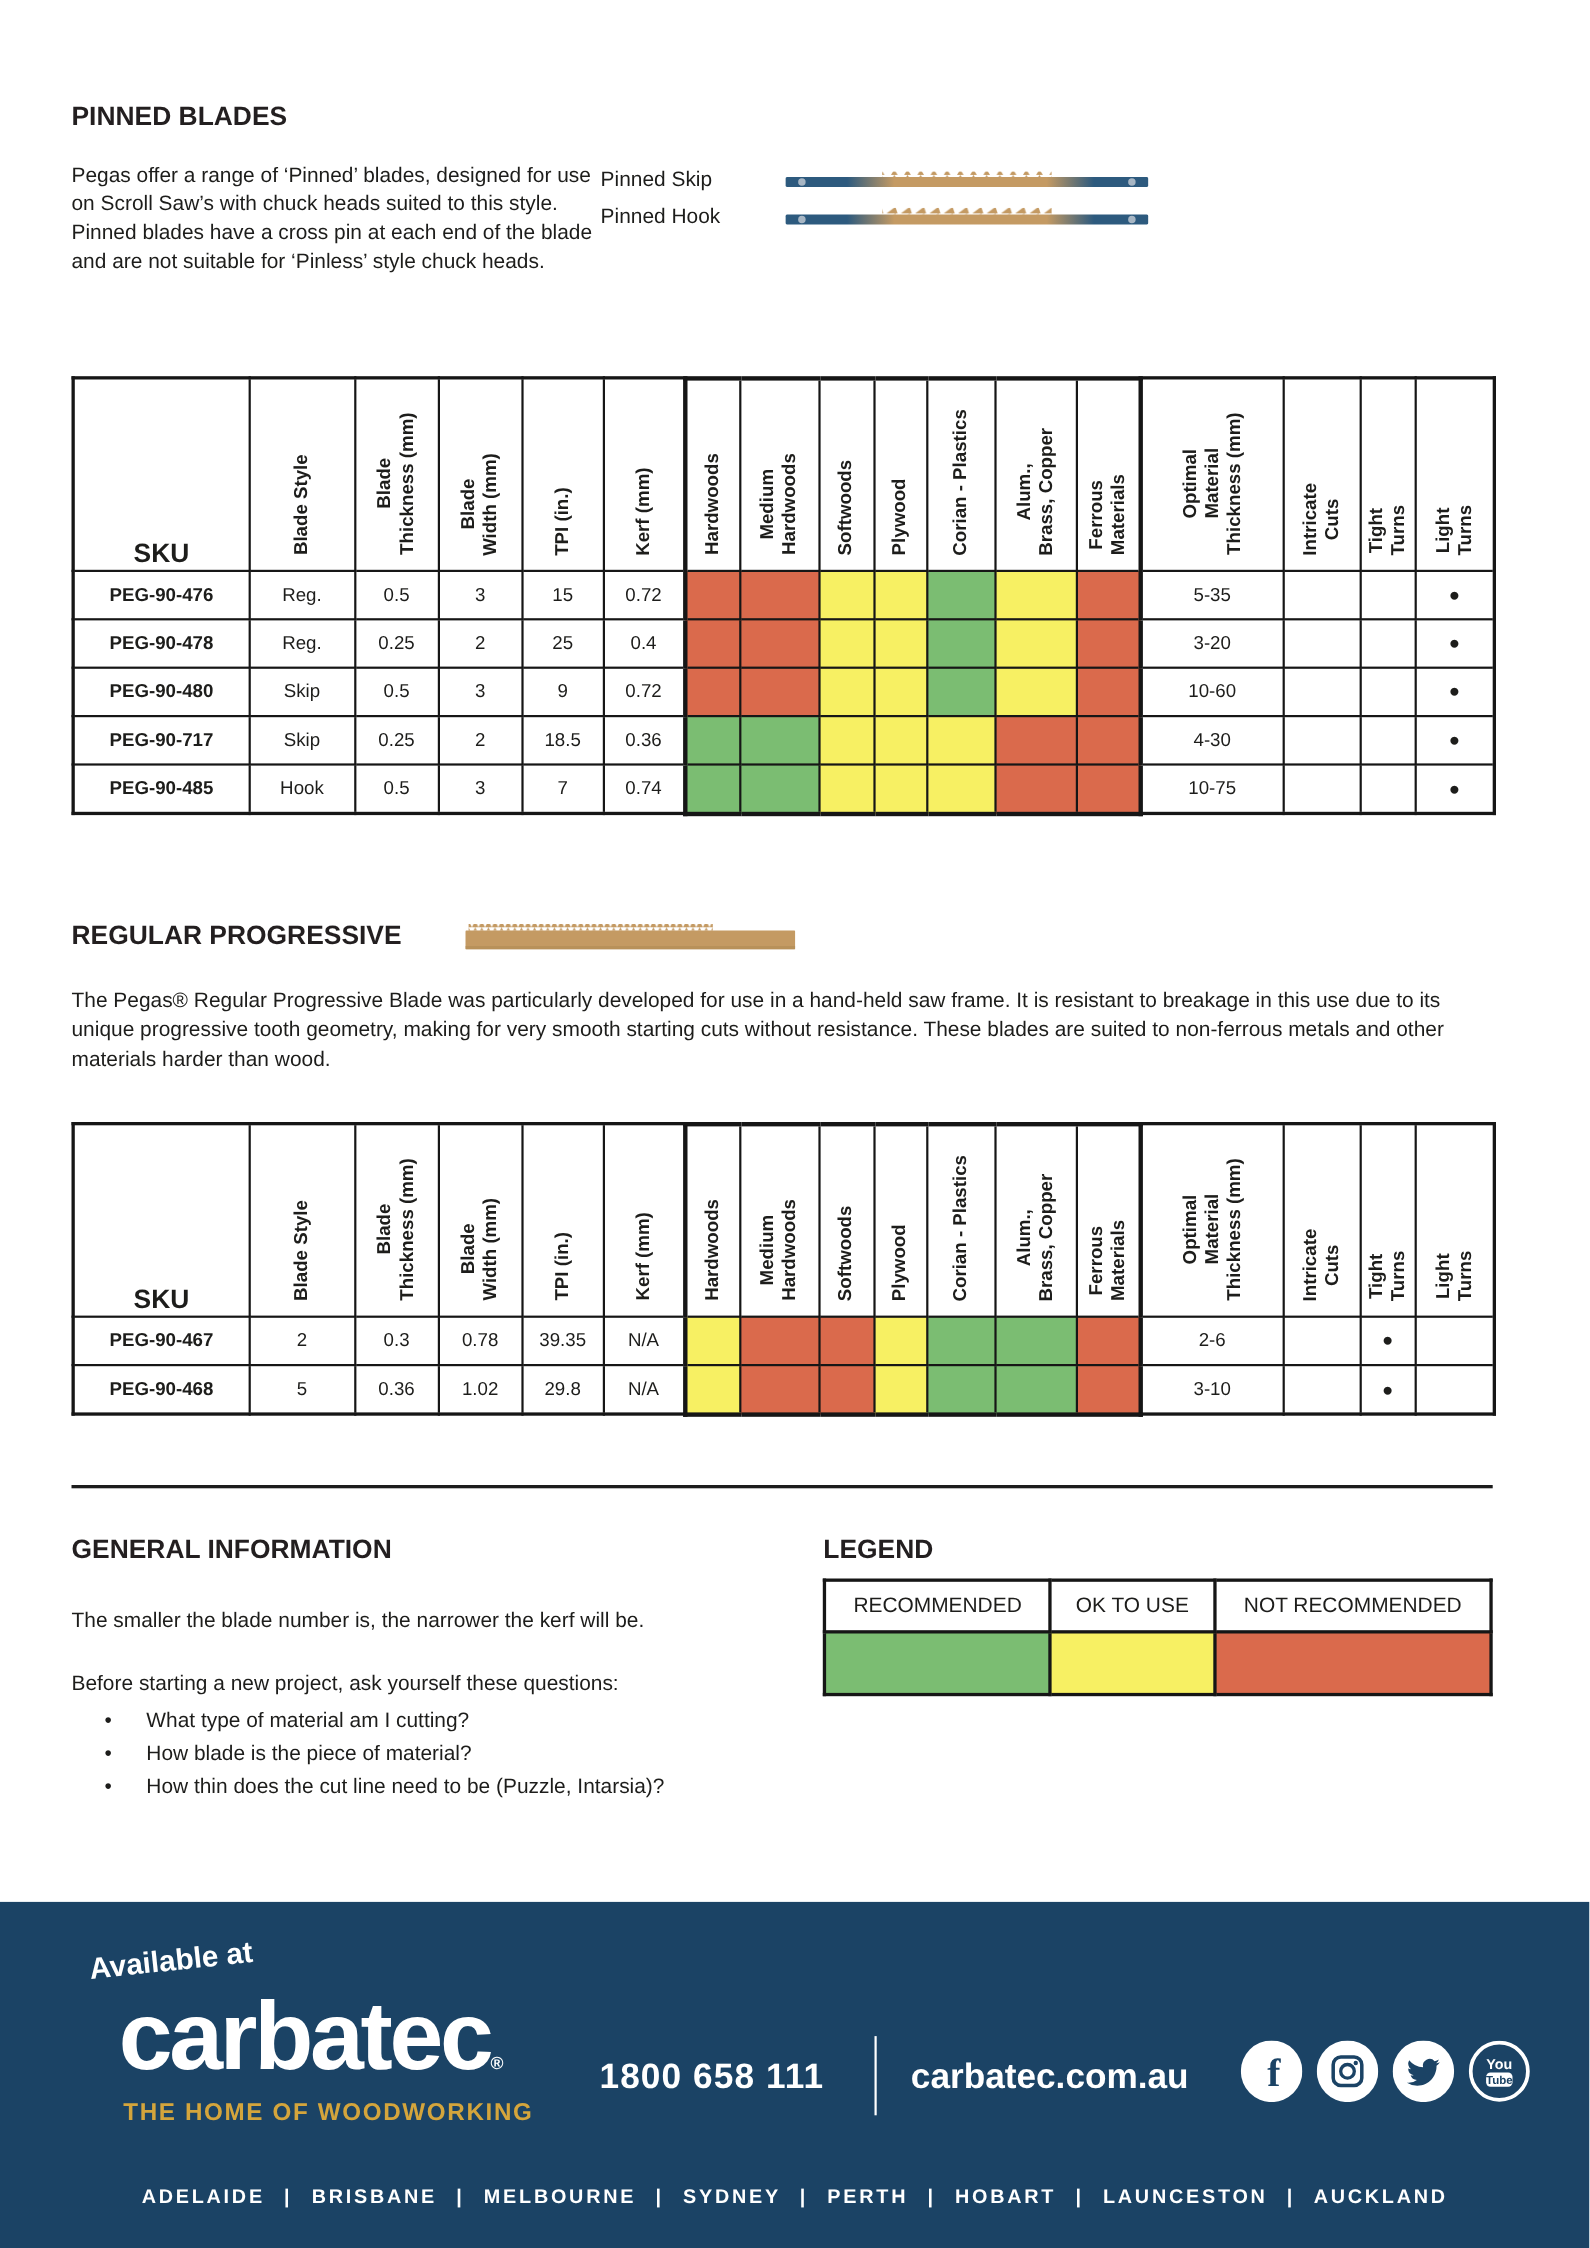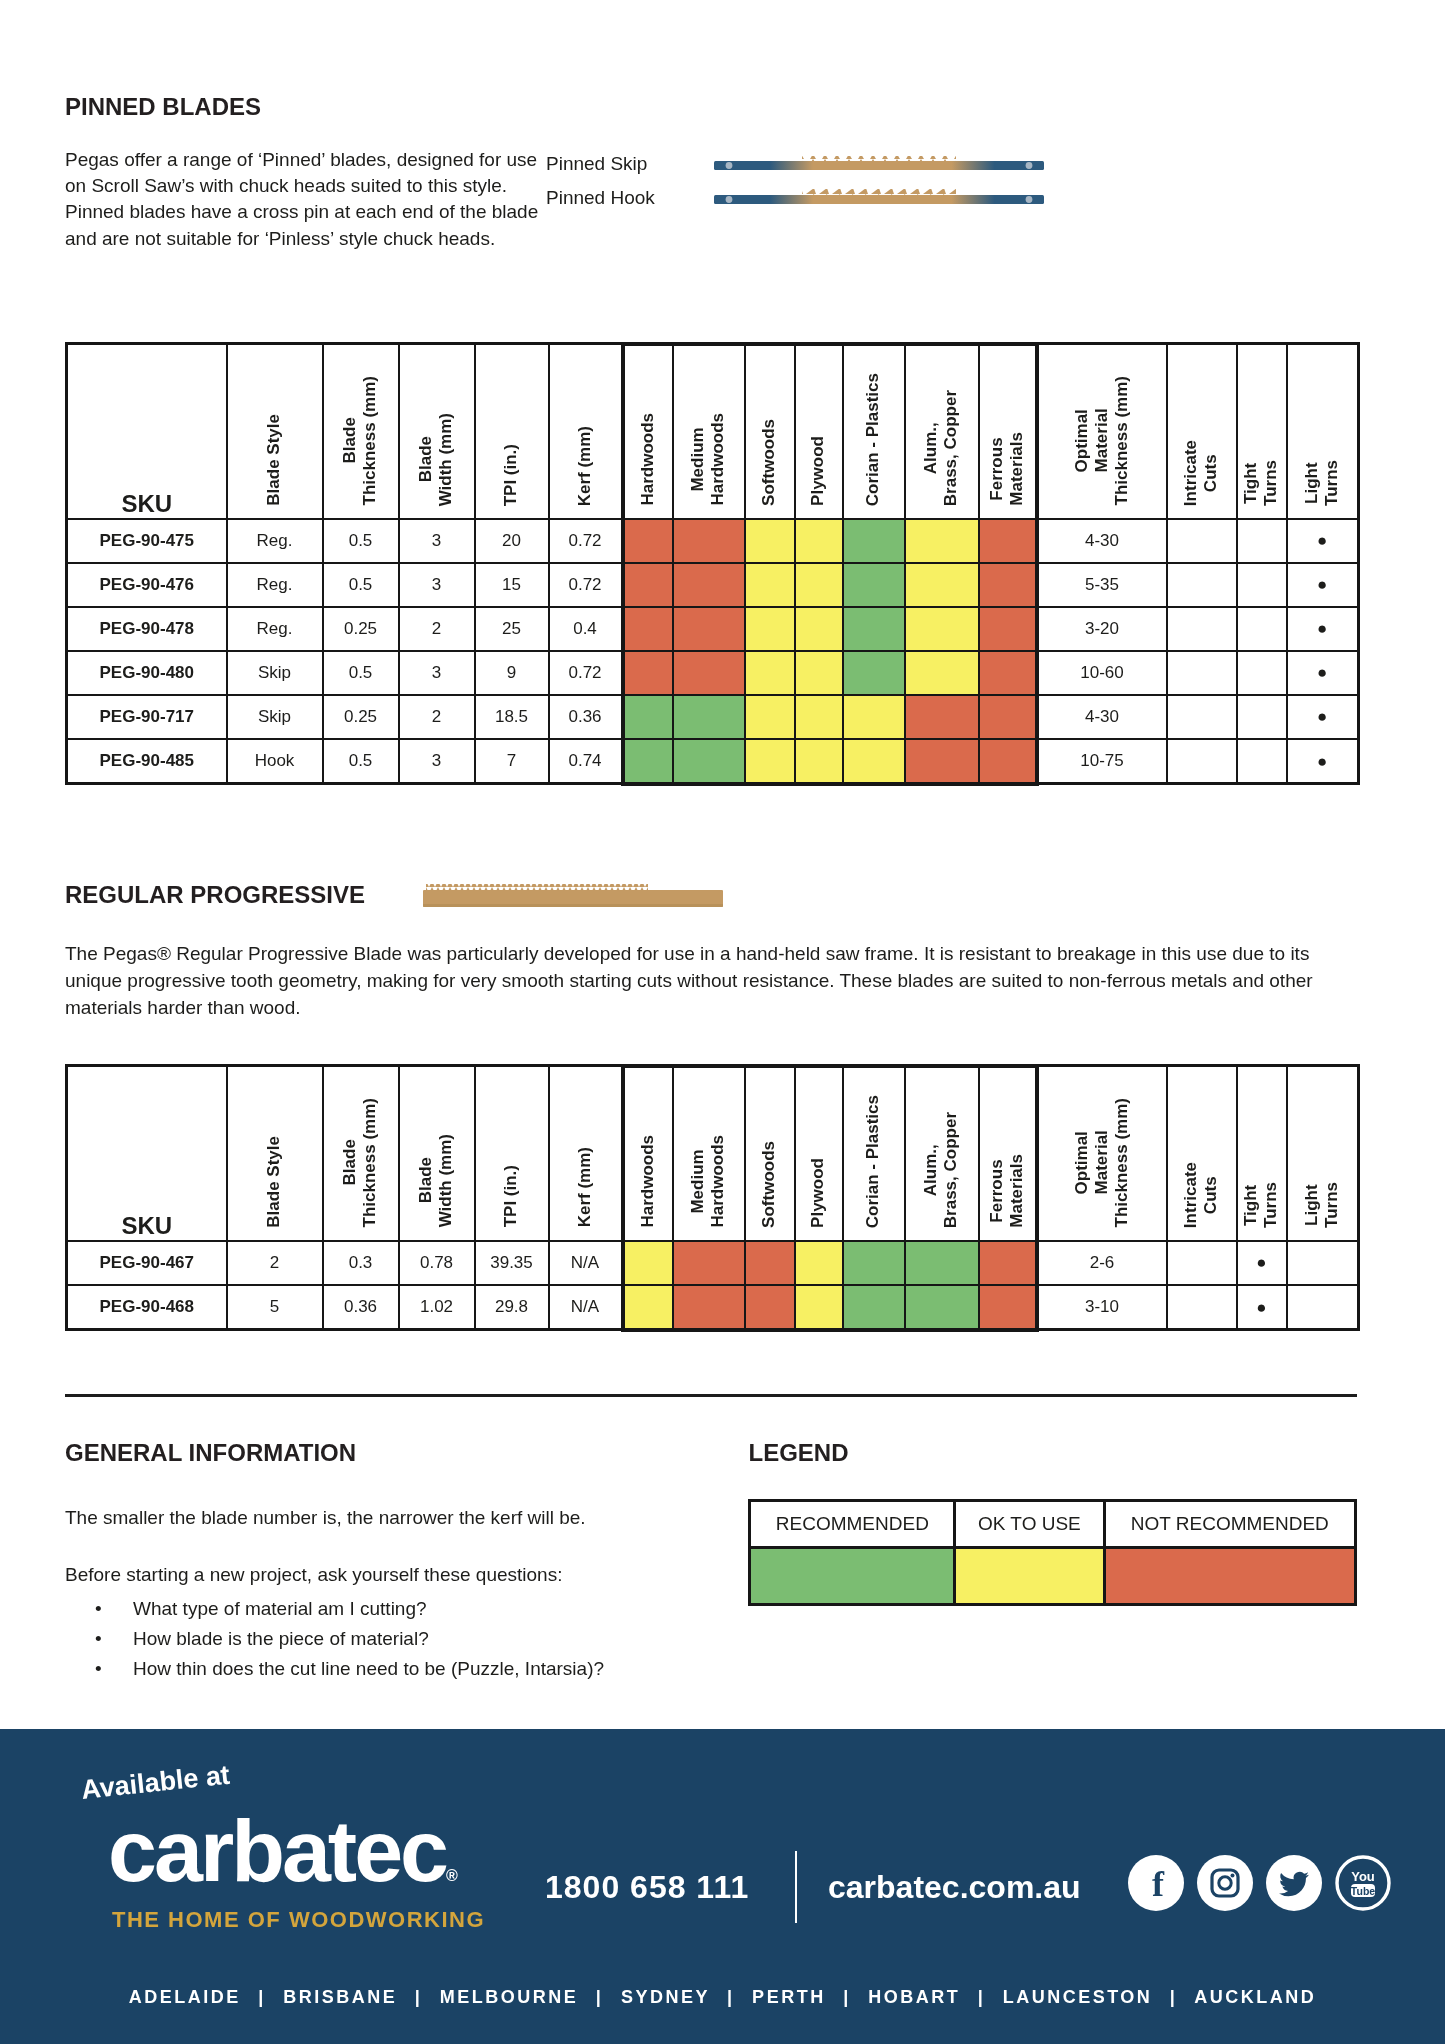--- a/index.html
+++ b/index.html
@@ -41,21 +41,21 @@
 
   .rule{margin-top:62px;border:none;border-top:3px solid #1c1c1c;width:1292px;}
   .info-row{display:flex;margin-top:42px;}
   .info-left{width:640px;}
   .info-left .para{margin-top:36px;font-size:19px;line-height:1.55;}
   .info-left .q{margin-top:28px;font-size:19px;line-height:1.55;}
   ul.qs{list-style:none;margin:4px 0 0 0;padding:0;font-size:19px;line-height:1.58;}
   ul.qs li{padding-left:68px;position:relative;}
   ul.qs li::before{content:"•";position:absolute;left:30px;}
   .info-right{margin-left:45px;}
-  table.legend{border-collapse:collapse;table-layout:fixed;margin-top:32px;border:3px solid #161616;}
+  table.legend{border-collapse:collapse;table-layout:fixed;margin-top:12px;border:3px solid #161616;}
   table.legend td{border:3px solid #161616;text-align:center;font-size:19px;}
   table.legend td.lab{height:40px;background:#fff;padding:2px 6px;}
   table.legend td.swatch{height:52px;}
 
   .footer{position:absolute;left:0;top:1729px;width:1445px;height:315px;background:#1b4365;}
   .avail{position:absolute;left:83px;top:46px;color:#fff;font-size:27px;font-weight:bold;
          transform:rotate(-6deg);transform-origin:left bottom;}
   .brand{position:absolute;left:108px;top:78px;color:#fff;font-size:88px;font-weight:bold;
          letter-spacing:-3px;line-height:1;}
   .brand sup{font-size:16px;letter-spacing:0;vertical-align:baseline;}
@@ -171,39 +171,20 @@
 Thickness (mm)</span></th>
         <th><span class="vert">Intricate
 Cuts</span></th>
         <th><span class="vert">Tight
 Turns</span></th>
         <th><span class="vert">Light
 Turns</span></th>
       </tr>
     </thead>
     <tbody>
-      <tr>
-        <td class="sku">PEG-90-475</td>
-        <td>Reg.</td>
-        <td>0.5</td>
-        <td>3</td>
-        <td>20</td>
-        <td>0.72</td>
-        <td class="mat bl4" style="background-color: rgb(218, 106, 76);"></td>
-        <td class="mat" style="background-color: rgb(218, 106, 76);"></td>
-        <td class="mat" style="background-color: rgb(247, 240, 99);"></td>
-        <td class="mat" style="background-color: rgb(247, 240, 99);"></td>
-        <td class="mat" style="background-color: rgb(123, 189, 114);"></td>
-        <td class="mat" style="background-color: rgb(247, 240, 99);"></td>
-        <td class="mat br4" style="background-color: rgb(218, 106, 76);"></td>
-        <td>4-30</td>
-        <td class="dot"></td>
-        <td class="dot"></td>
-        <td class="dot">●</td>
-      </tr>
       <tr>
         <td class="sku">PEG-90-476</td>
         <td>Reg.</td>
         <td>0.5</td>
         <td>3</td>
         <td>15</td>
         <td>0.72</td>
         <td class="mat bl4" style="background-color: rgb(218, 106, 76);"></td>
         <td class="mat" style="background-color: rgb(218, 106, 76);"></td>
         <td class="mat" style="background-color: rgb(247, 240, 99);"></td>

